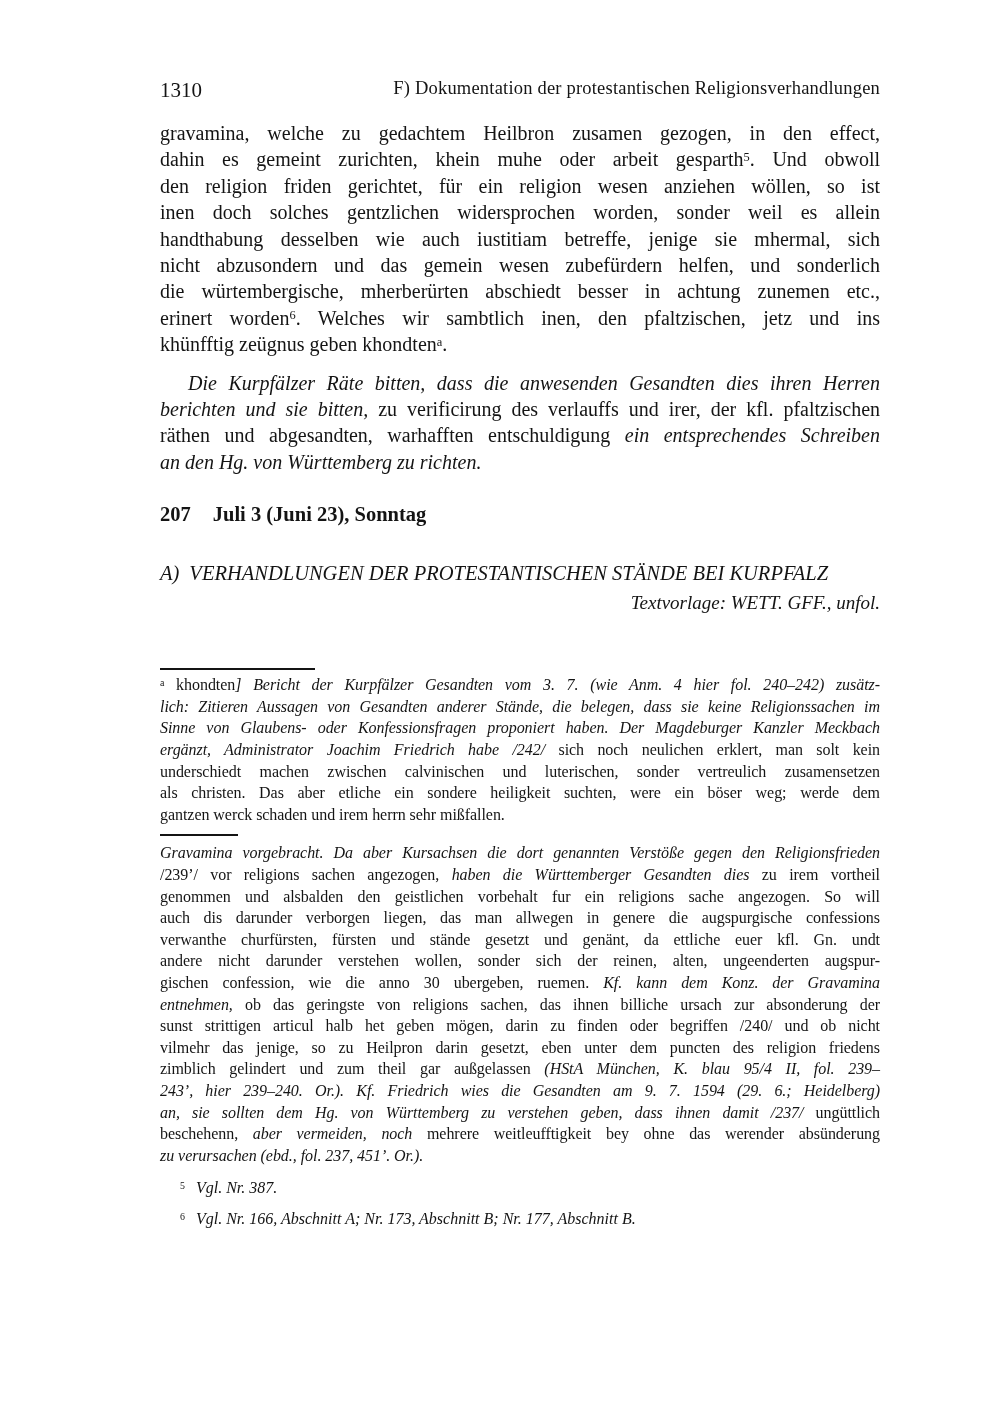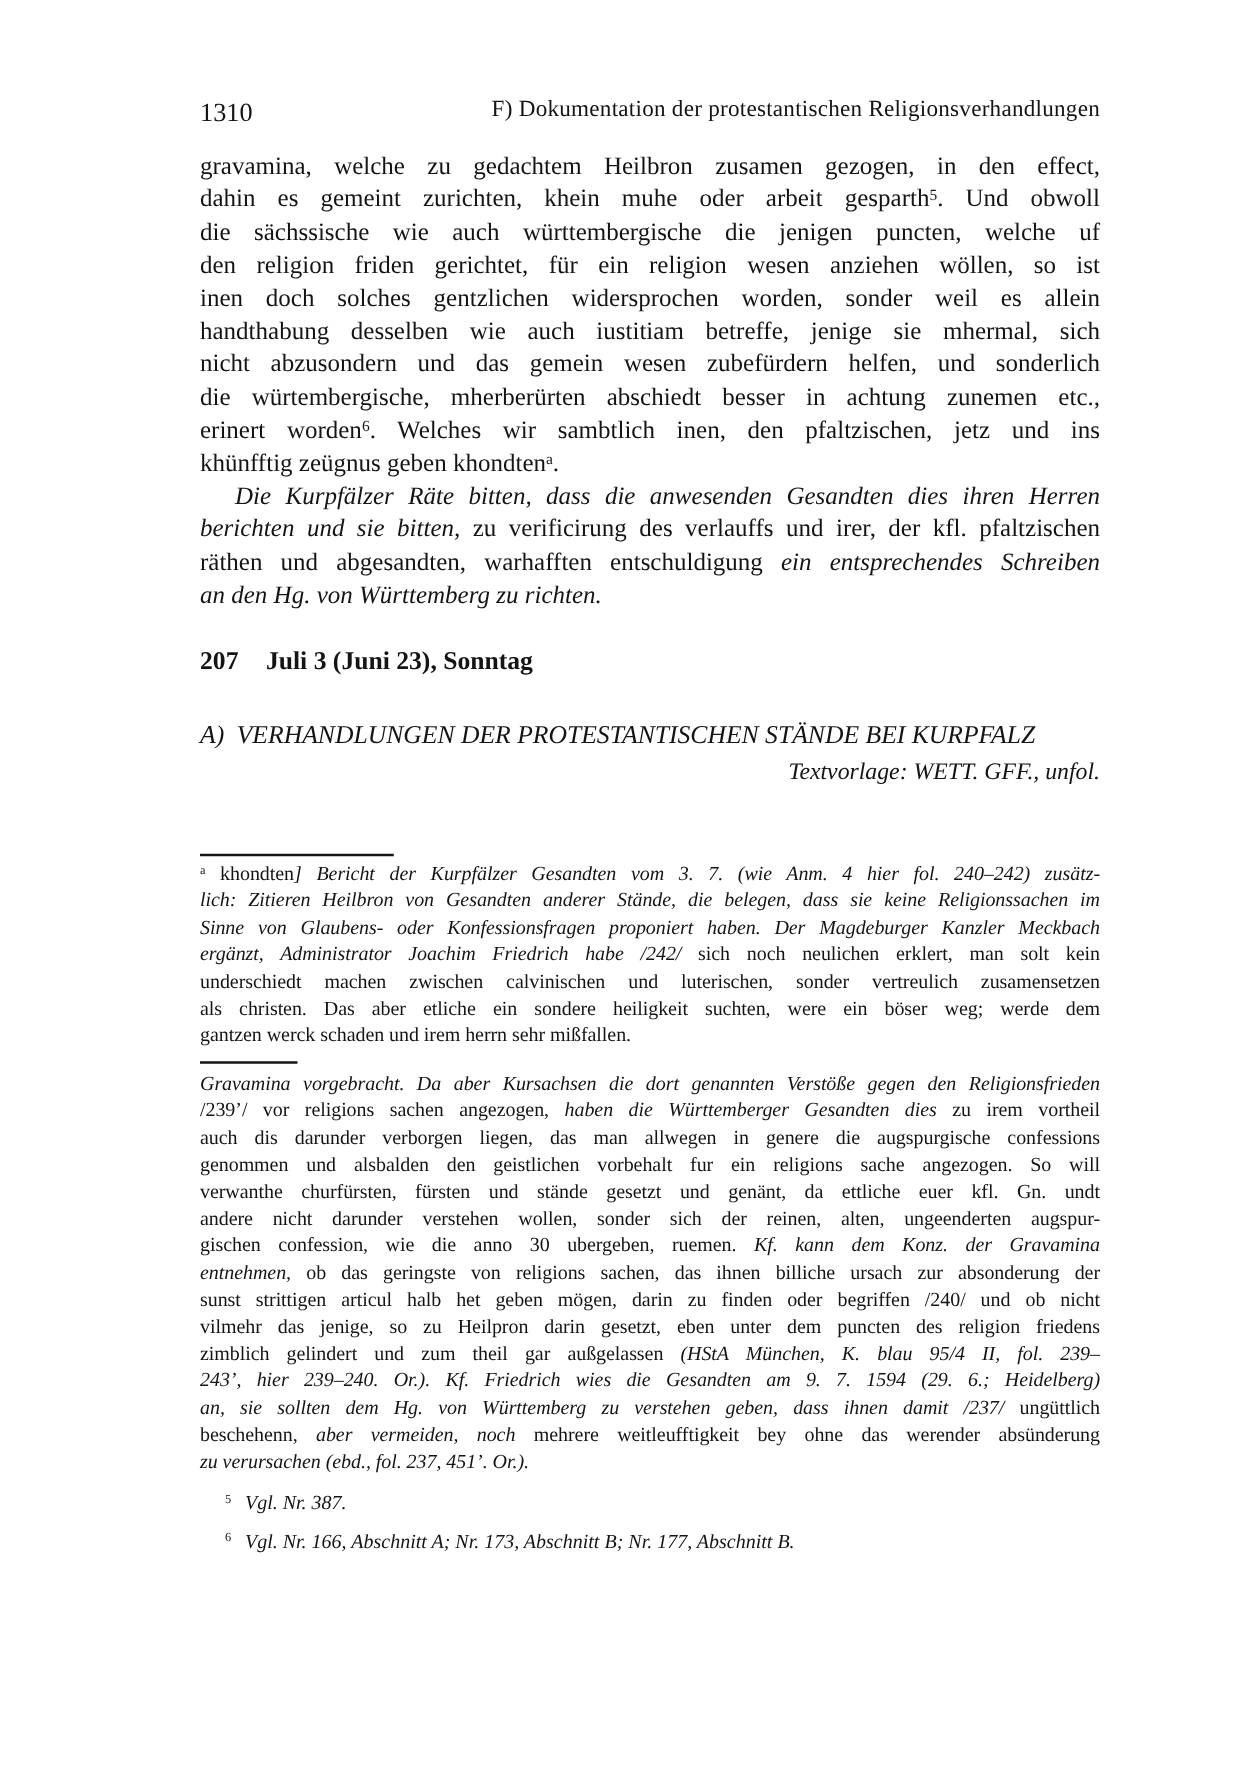--- a/index.html
+++ b/index.html
@@ -61,66 +61,65 @@
 <div class="page">
 
   <div class="pagehead">
     <span class="pn">1310</span>
     <div class="rt">F) Dokumentation der protestantischen Religionsverhandlungen</div>
   </div>
 
   <div class="main-block rich">
       <div class="jline"><span class="r">gravamina, welche zu gedachtem Heilbron zusamen gezogen, in den effect,</span></div>
       <div class="jline"><span class="r">dahin es gemeint zurichten, khein muhe oder arbeit gesparth</span><sup>5</sup><span class="r">. Und obwoll</span></div>
-      <div class="jline"><span class="r">die sächssische wie auch württembergische die jenigen puncten, welche uf</span></div>
       <div class="jline"><span class="r">den religion friden gerichtet, für ein religion wesen anziehen wöllen, so ist</span></div>
       <div class="jline"><span class="r">inen doch solches gentzlichen widersprochen worden, sonder weil es allein</span></div>
       <div class="jline"><span class="r">handthabung desselben wie auch iustitiam betreffe, jenige sie mhermal, sich</span></div>
       <div class="jline"><span class="r">nicht abzusondern und das gemein wesen zubefürdern helfen, und sonderlich</span></div>
       <div class="jline"><span class="r">die würtembergische, mherberürten abschiedt besser in achtung zunemen etc.,</span></div>
       <div class="jline"><span class="r">erinert worden</span><sup>6</sup><span class="r">. Welches wir sambtlich inen, den pfaltzischen, jetz und ins</span></div>
       <div class="jline"><span class="r">khünfftig zeügnus geben khondten</span><sup>a</sup><span class="r">.</span></div>
     </div>
 
-  <div class="main-block rich ind-first" style="margin-top:0;">
+  <div class="main-block rich ind-first" style="margin-top:12px;">
       <div class="jline"><span class="i">Die Kurpfälzer Räte bitten, dass die anwesenden Gesandten dies ihren Herren</span></div>
       <div class="jline"><span class="i">berichten und sie bitten,</span><span class="r"> zu verificirung des verlauffs und irer, der kfl. pfaltzischen</span></div>
       <div class="jline"><span class="r">räthen und abgesandten, warhafften entschuldigung </span><span class="i">ein entsprechendes Schreiben</span></div>
       <div class="jline"><span class="i">an den Hg. von Württemberg zu richten.</span></div>
     </div>
 
   <div class="entry-heading">
     <span class="num">207</span><span>Juli 3 (Juni 23), Sonntag</span>
   </div>
 
   <div class="sub-heading">
     <span class="lbl">A)</span><span>VERHANDLUNGEN DER PROTESTANTISCHEN STÄNDE BEI KURPFALZ</span>
   </div>
 
   <div class="source-line">Textvorlage: WETT. GFF., unfol.</div>
 
   <hr class="rule rule1">
 
   <div class="small-block rich apparatus">
       <div class="jline"><sup>a</sup><span class="r"> khondten</span><span class="i">] Bericht der Kurpfälzer Gesandten vom 3. 7. (wie Anm. 4 hier fol. 240–242) zusätz-</span></div>
-      <div class="jline"><span class="i">lich: Zitieren Heilbron von Gesandten anderer Stände, die belegen, dass sie keine Religionssachen im</span></div>
+      <div class="jline"><span class="i">lich: Zitieren Aussagen von Gesandten anderer Stände, die belegen, dass sie keine Religionssachen im</span></div>
       <div class="jline"><span class="i">Sinne von Glaubens- oder Konfessionsfragen proponiert haben. Der Magdeburger Kanzler Meckbach</span></div>
       <div class="jline"><span class="i">ergänzt, Administrator Joachim Friedrich habe /242/ </span><span class="r">sich noch neulichen erklert, man solt kein</span></div>
       <div class="jline"><span class="r">underschiedt machen zwischen calvinischen und luterischen, sonder vertreulich zusamensetzen</span></div>
       <div class="jline"><span class="r">als christen. Das aber etliche ein sondere heiligkeit suchten, were ein böser weg; werde dem</span></div>
       <div class="jline"><span class="r">gantzen werck schaden und irem herrn sehr mißfallen.</span></div>
     </div>
 
   <hr class="rule rule2">
 
   <div class="small-block rich commentary">
       <div class="jline"><span class="i">Gravamina vorgebracht. Da aber Kursachsen die dort genannten Verstöße gegen den Religionsfrieden</span></div>
       <div class="jline"><span class="r">/239’/ vor religions sachen angezogen, </span><span class="i">haben die Württemberger Gesandten dies</span><span class="r"> zu irem vortheil</span></div>
+      <div class="jline"><span class="r">genommen und alsbalden den geistlichen vorbehalt fur ein religions sache angezogen. So will</span></div>
       <div class="jline"><span class="r">auch dis darunder verborgen liegen, das man allwegen in genere die augspurgische confessions</span></div>
-      <div class="jline"><span class="r">genommen und alsbalden den geistlichen vorbehalt fur ein religions sache angezogen. So will</span></div>
       <div class="jline"><span class="r">verwanthe churfürsten, fürsten und stände gesetzt und genänt, da ettliche euer kfl. Gn. undt</span></div>
       <div class="jline"><span class="r">andere nicht darunder verstehen wollen, sonder sich der reinen, alten, ungeenderten augspur-</span></div>
       <div class="jline"><span class="r">gischen confession, wie die anno 30 ubergeben, ruemen. </span><span class="i">Kf. kann dem Konz. der Gravamina</span></div>
       <div class="jline"><span class="i">entnehmen,</span><span class="r"> ob das geringste von religions sachen, das ihnen billiche ursach zur absonderung der</span></div>
       <div class="jline"><span class="r">sunst strittigen articul halb het geben mögen, darin zu finden oder begriffen /240/ und ob nicht</span></div>
       <div class="jline"><span class="r">vilmehr das jenige, so zu Heilpron darin gesetzt, eben unter dem puncten des religion friedens</span></div>
       <div class="jline"><span class="r">zimblich gelindert und zum theil gar außgelassen </span><span class="i">(HStA München, K. blau 95/4 II, fol. 239–</span></div>
       <div class="jline"><span class="i">243’, hier 239–240. Or.). Kf. Friedrich wies die Gesandten am 9. 7. 1594 (29. 6.; Heidelberg)</span></div>
       <div class="jline"><span class="i">an, sie sollten dem Hg. von Württemberg zu verstehen geben, dass ihnen damit /237/ </span><span class="r">ungüttlich</span></div>
       <div class="jline"><span class="r">beschehenn, </span><span class="i">aber vermeiden, noch</span><span class="r"> mehrere weitleufftigkeit bey ohne das werender absünderung</span></div>

